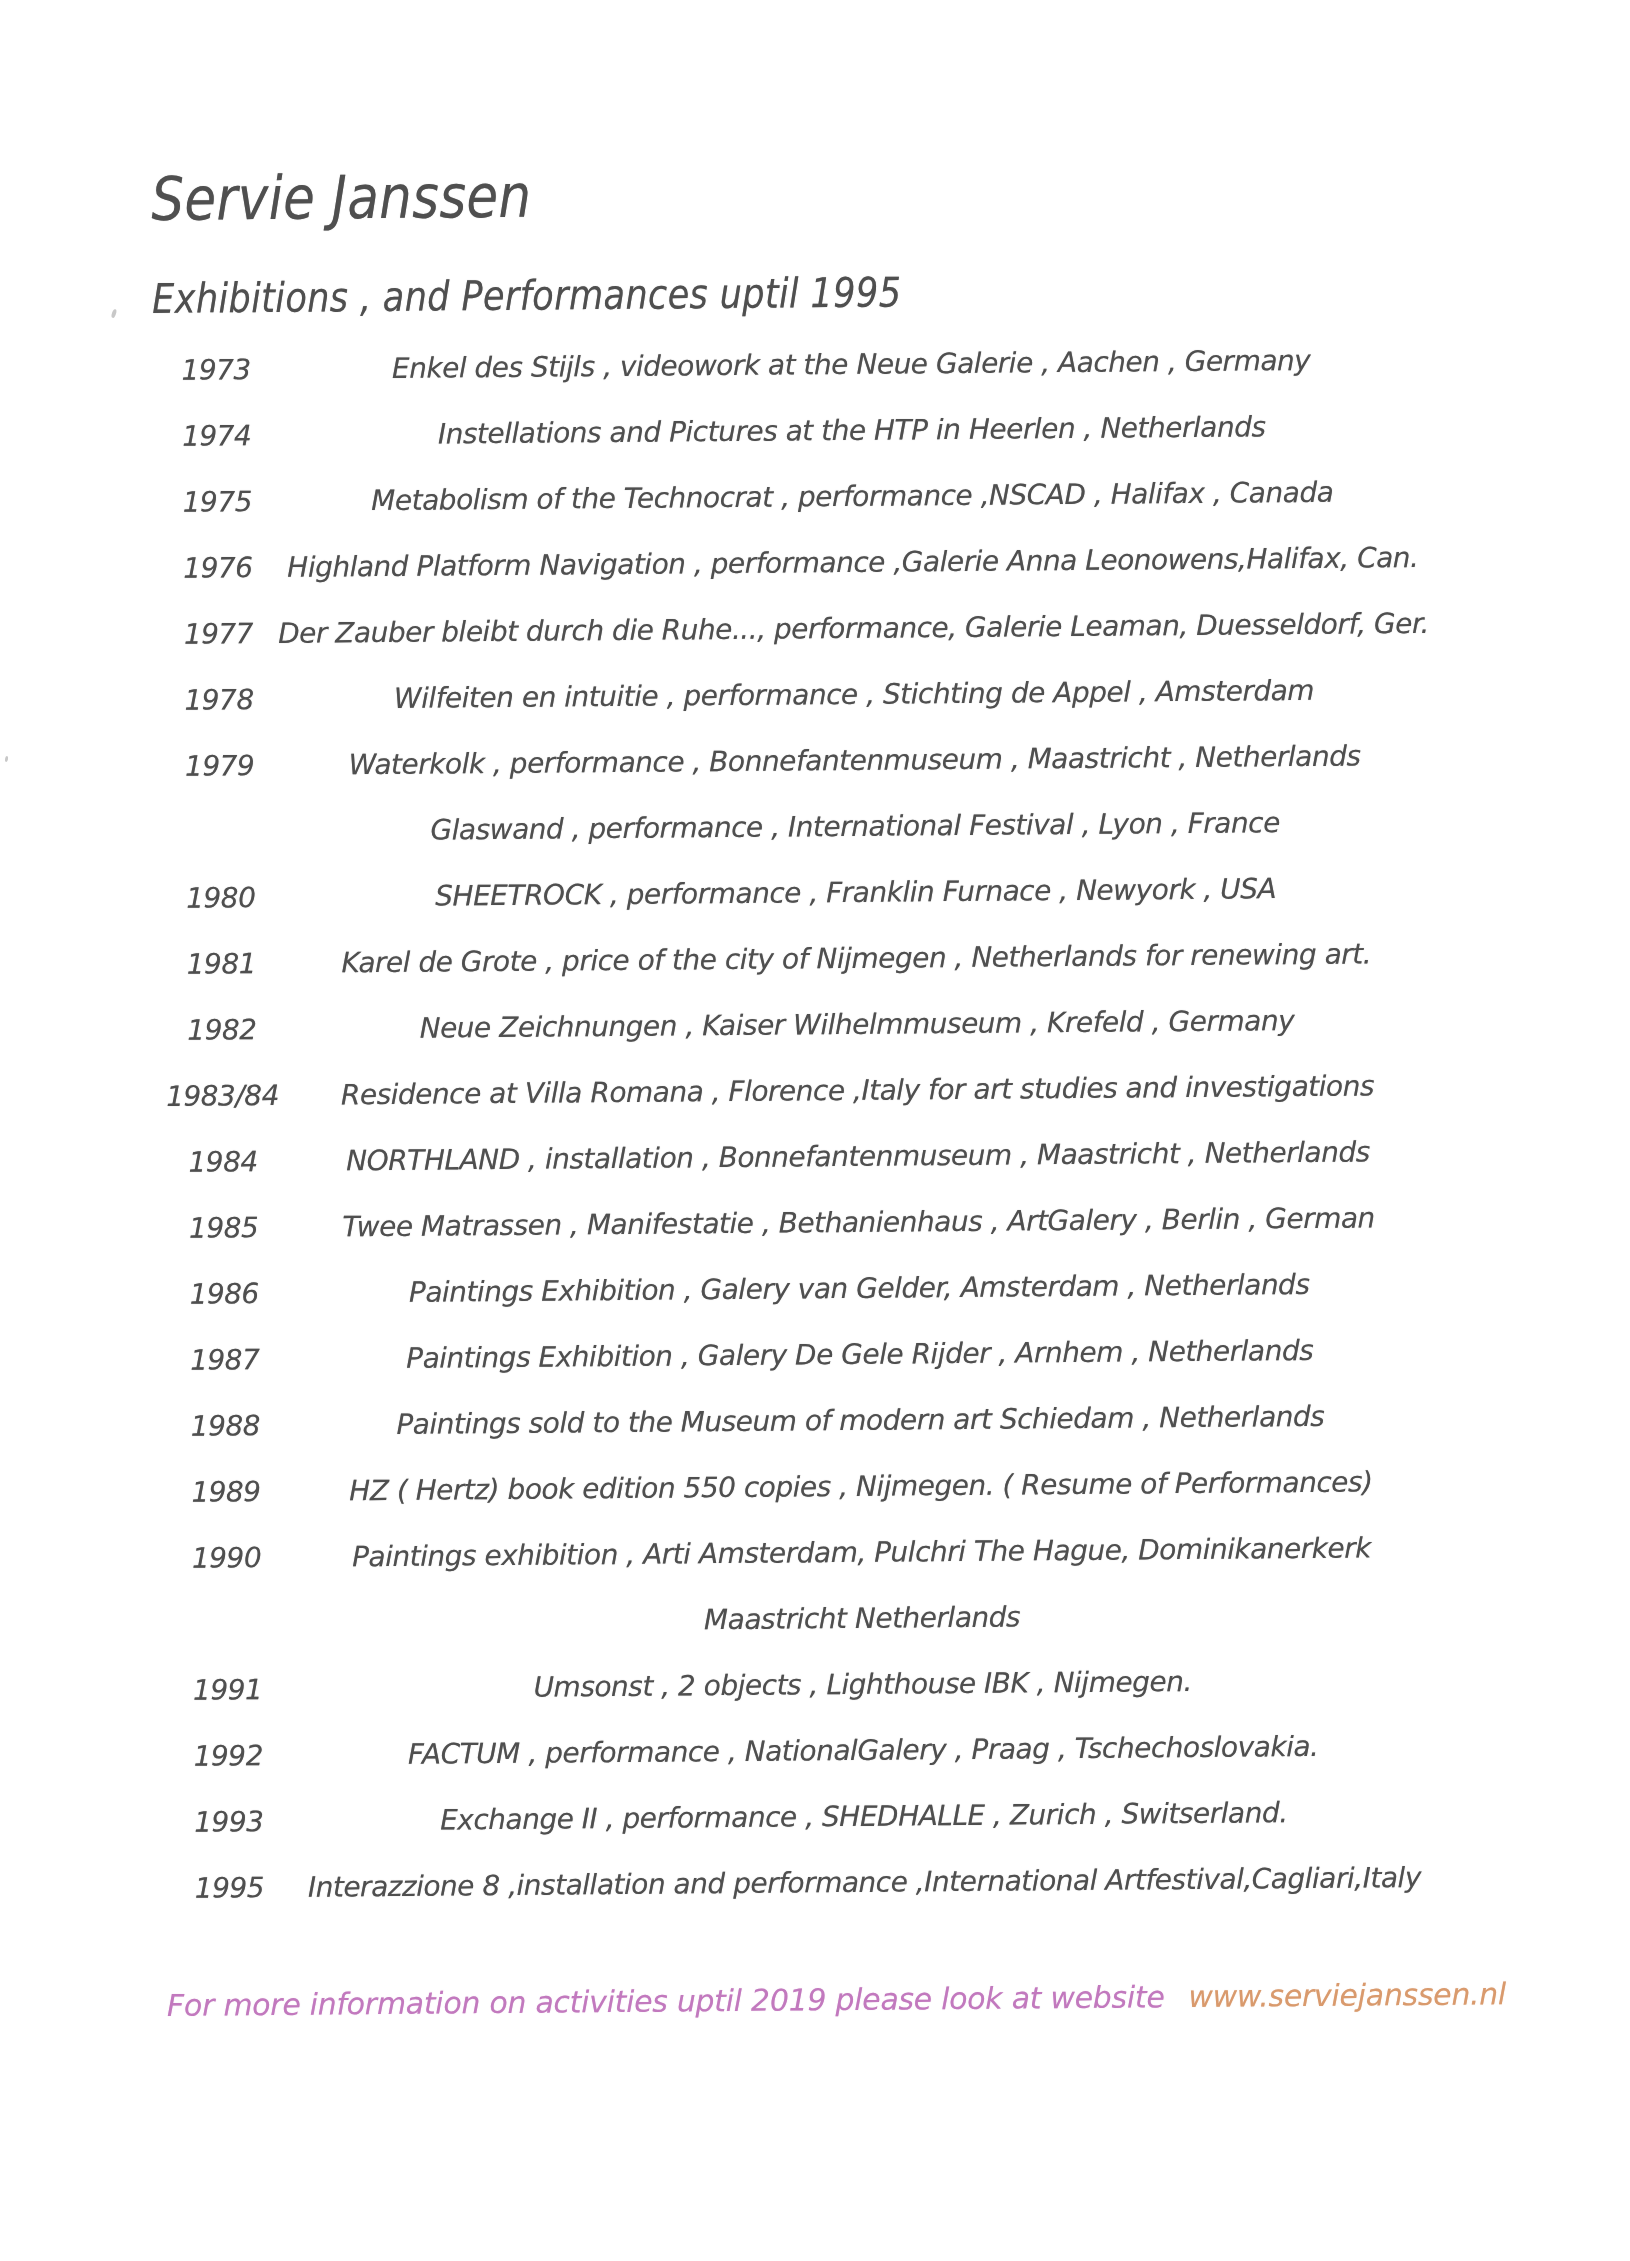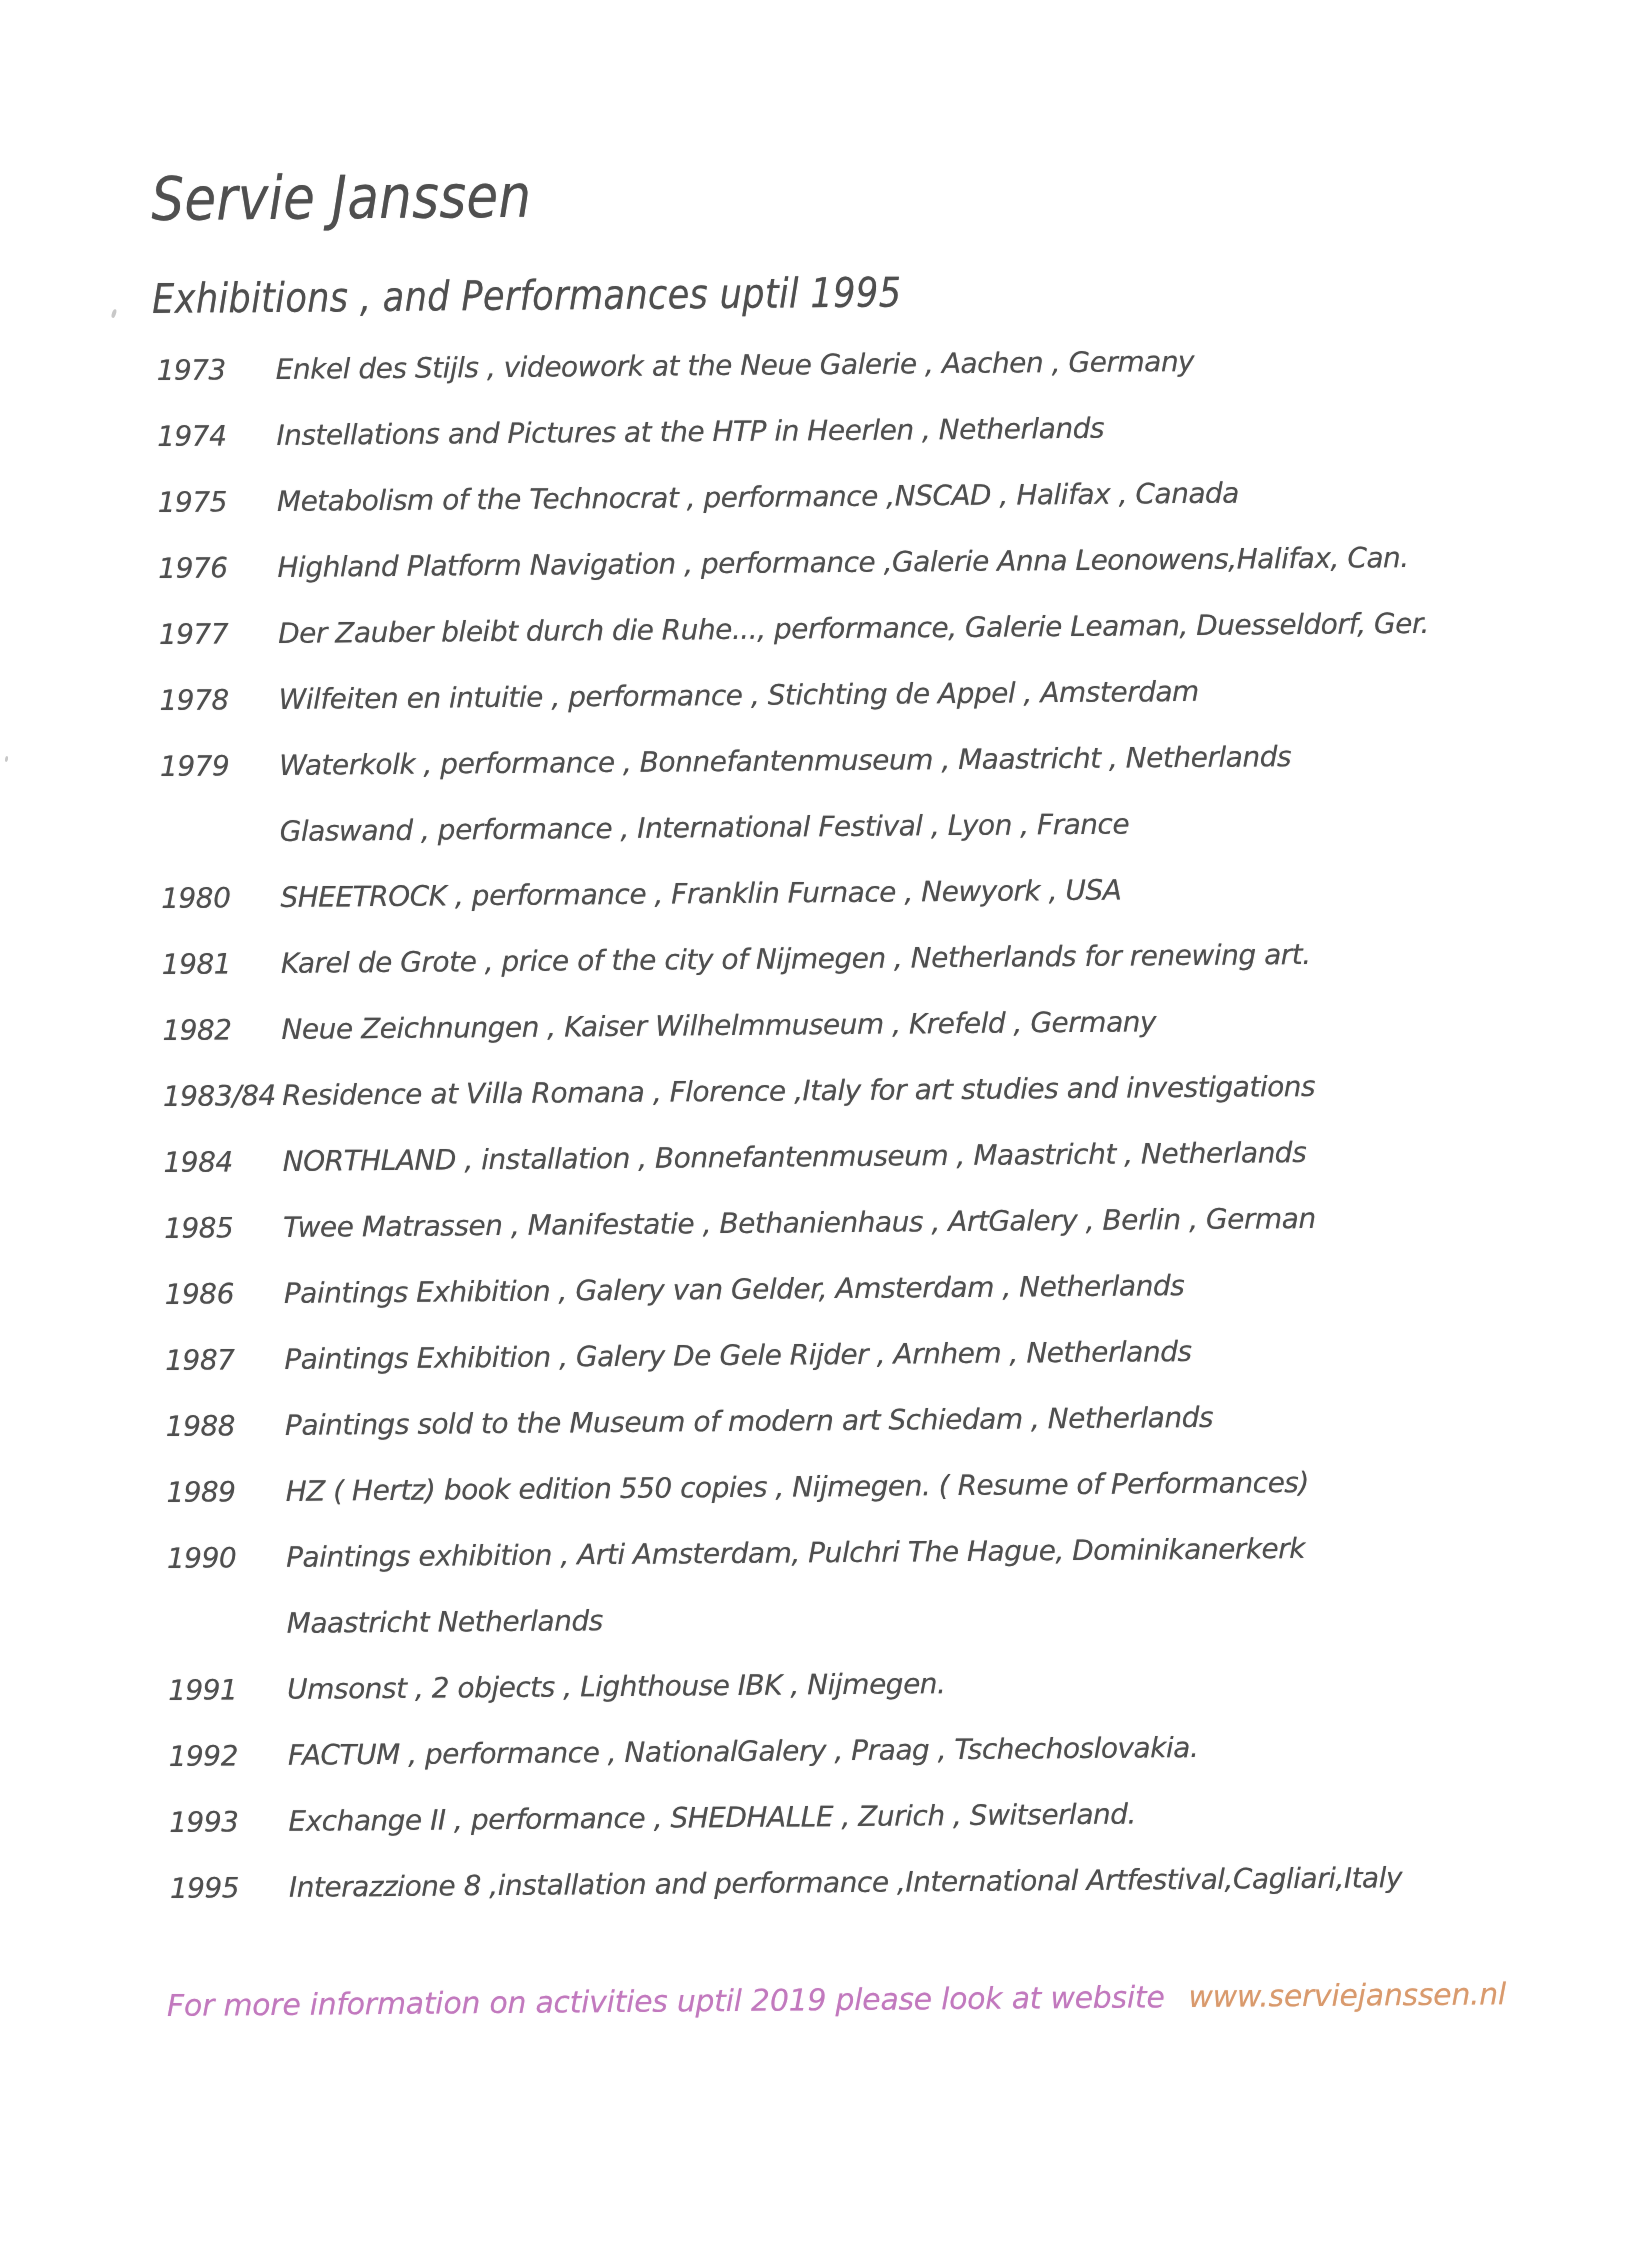--- a/index.html
+++ b/index.html
@@ -7,20 +7,21 @@
     width: 1631px;
     height: 2261px;
     background: #ffffff;
     overflow: hidden;
     font-family: "DejaVu Sans", sans-serif;
   }
   .page {
     position: absolute;
     inset: 0;
     background: var(--paper, #ffffff);
+    text-align: center;
   }
   .content {
     position: absolute;
     left: 151px;
     top: 169px;
     width: 1405px;
     height: 1944px;
     transform: rotate(-0.5deg);
     transform-origin: 0 0;
     font-style: italic;

